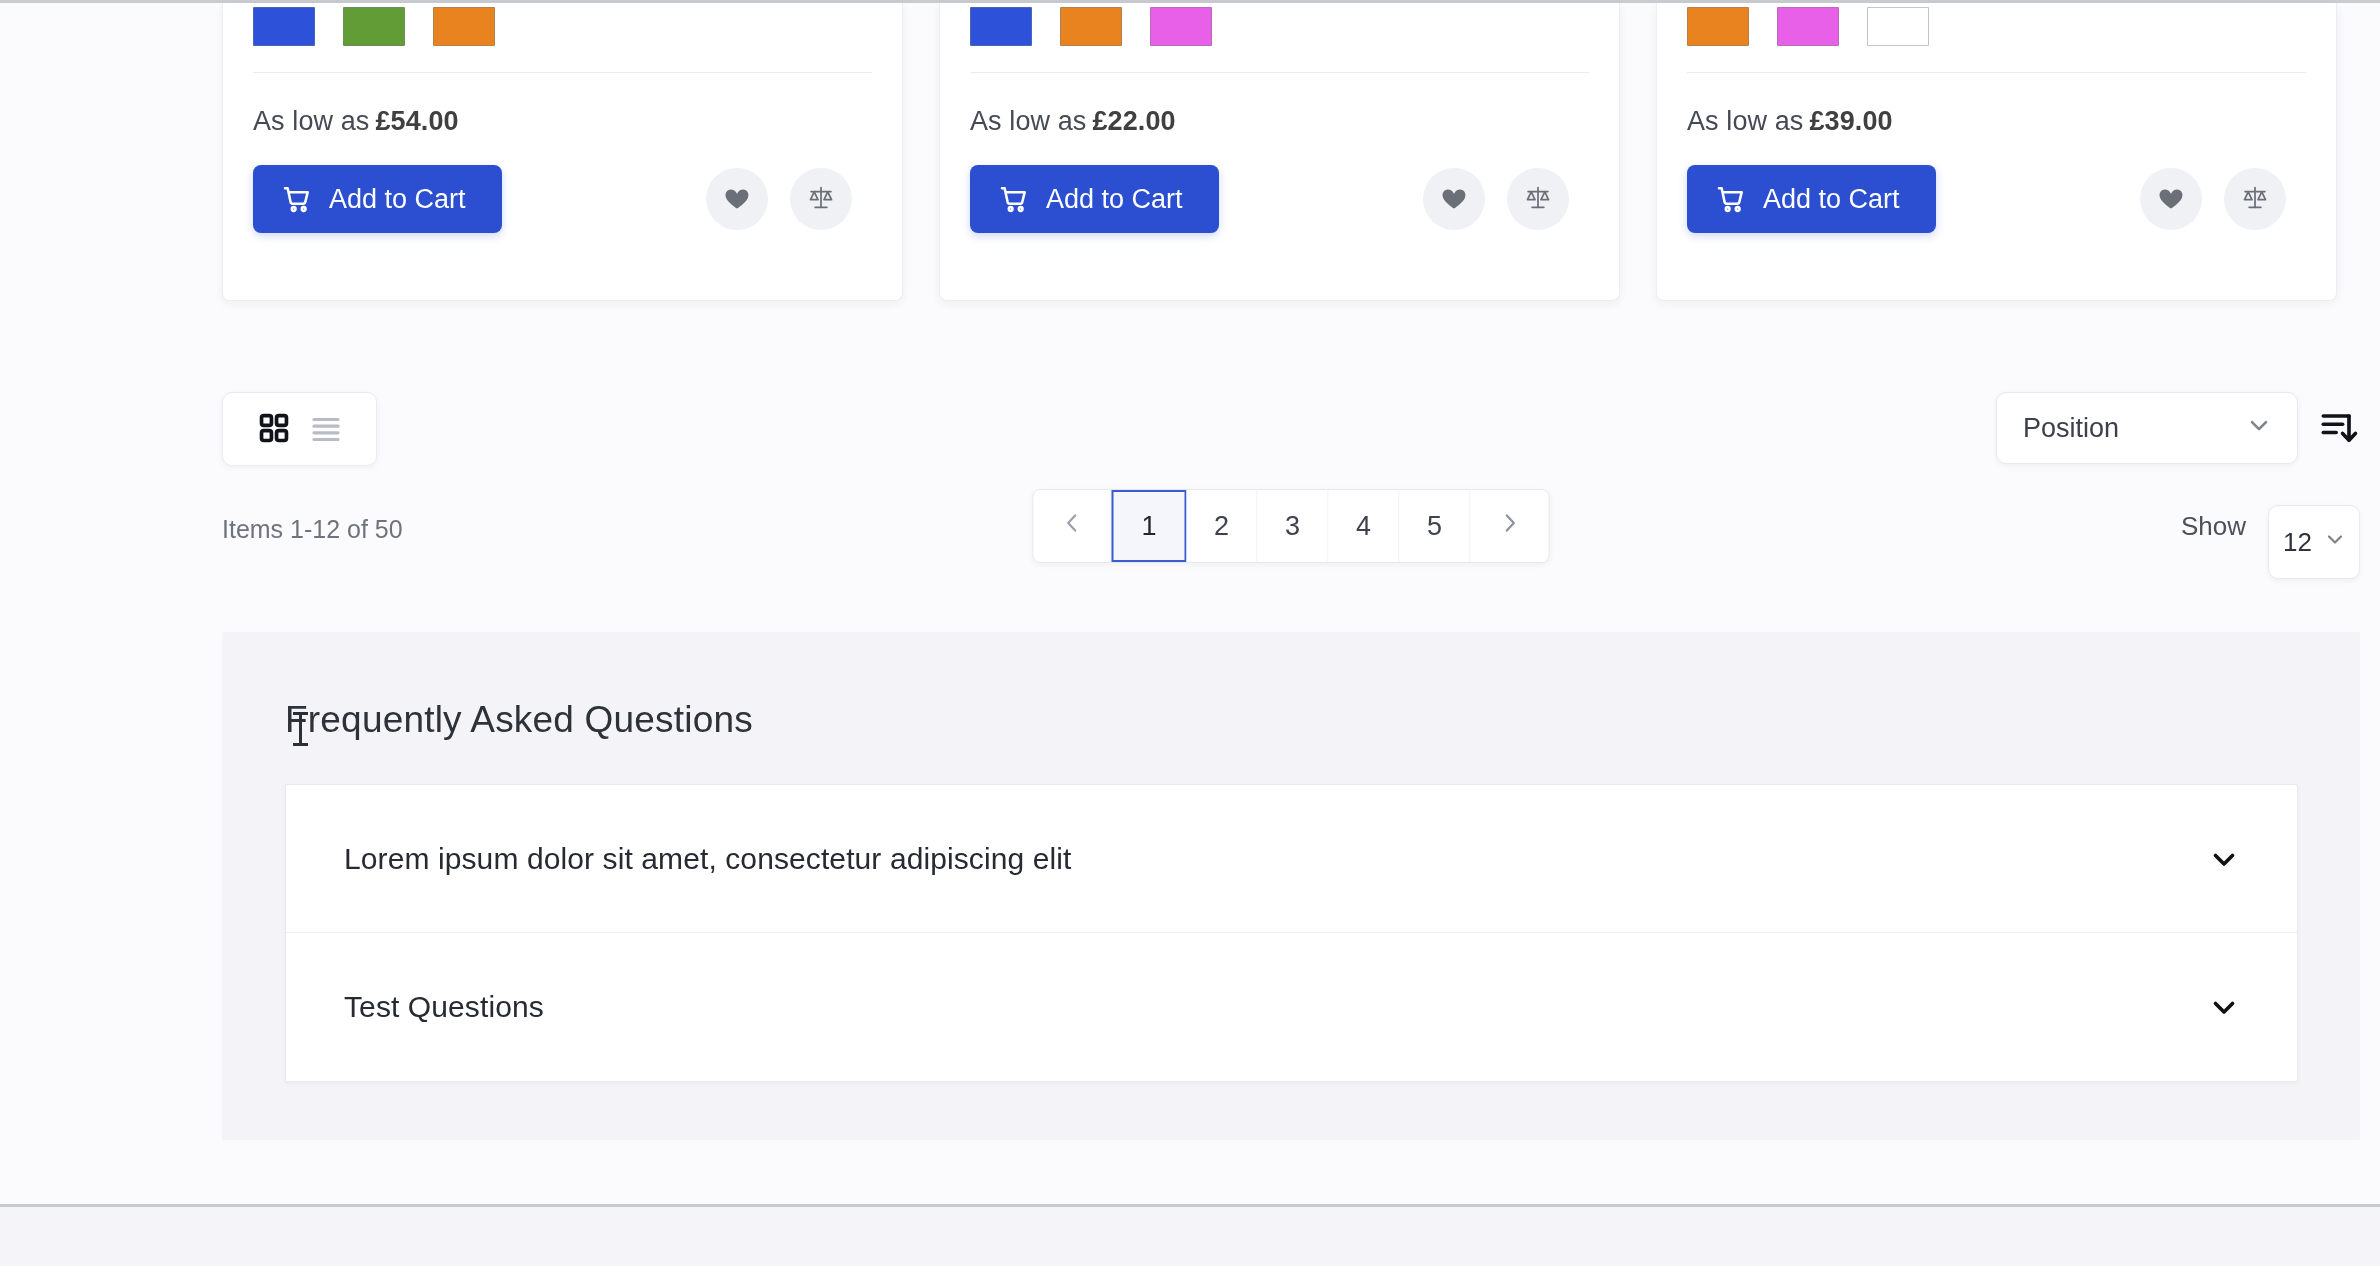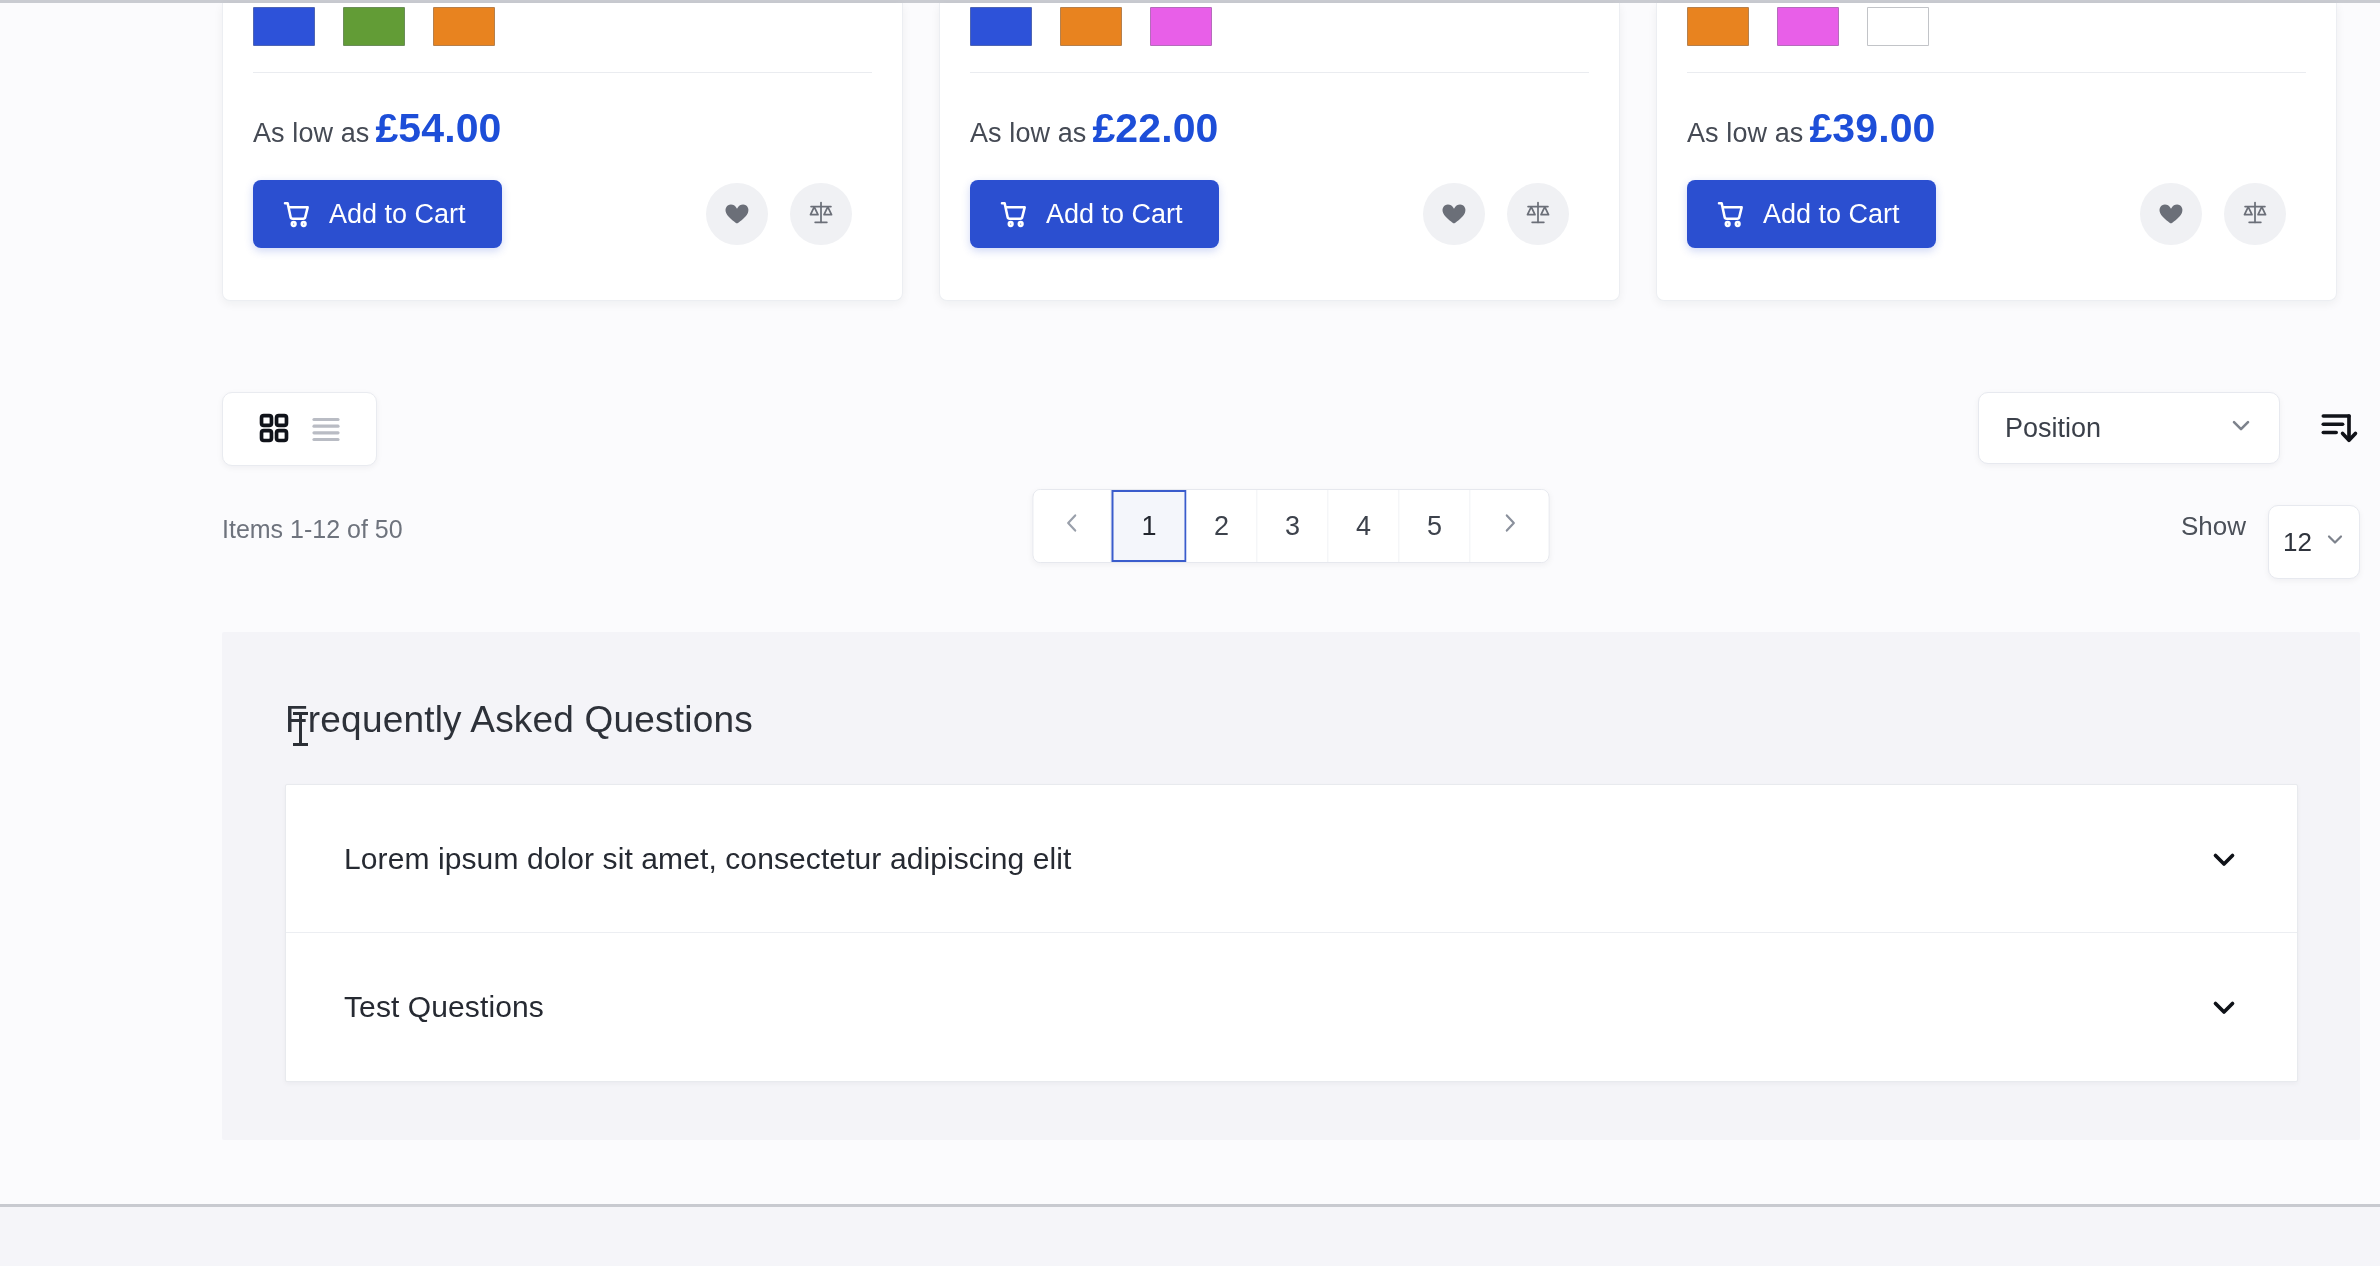--- a/index.html
+++ b/index.html
@@ -84,22 +84,22 @@
     padding-top: 32px;
     letter-spacing: 0.1px;
     white-space: nowrap;
   }
   .price-line .as-low {
     font-weight: 400;
     font-size: 27px;
   }
   .price-line .amount {
     font-weight: 700;
-    font-size: 41px;
-    color: #1d4ed8;
+    font-size: 27px;
+    color: #404040;
     margin-left: 6px;
   }
 
   .card-actions {
     display: flex;
     align-items: center;
     justify-content: space-between;
     margin-top: 28px;
   }
 
@@ -168,21 +168,21 @@
     padding: 0;
   }
   .mode-btn.active { color: #10131a; }
   .mode-btn.inactive { color: #b9bcc4; }
 
   .sorter {
     position: absolute;
     right: 0; top: 0;
     display: flex;
     align-items: center;
-    gap: 36px;
+    gap: 18px;
   }
   .sorter-select {
     width: 302px;
     height: 72px;
     background: #ffffff;
     border: 1px solid #e7e9ef;
     border-radius: 10px;
     box-shadow: 0 2px 6px rgba(22,28,45,0.05);
     display: flex;
     align-items: center;

